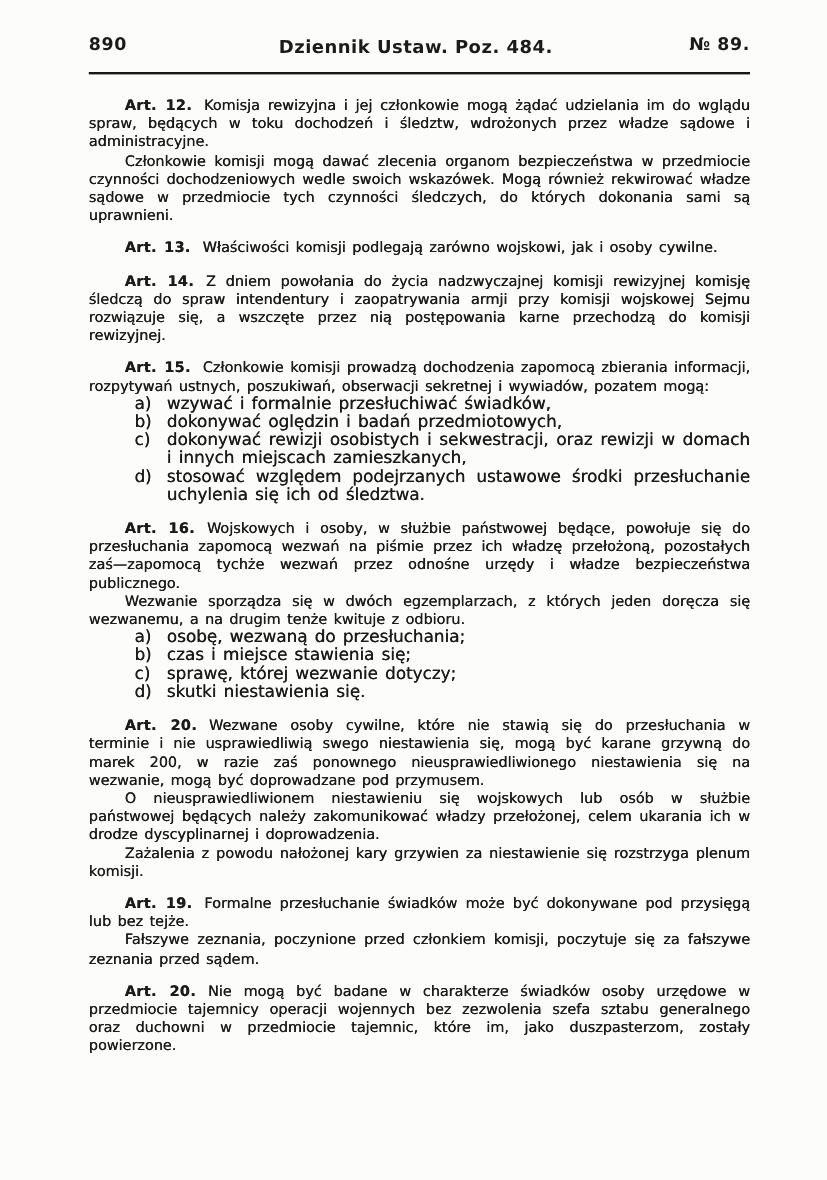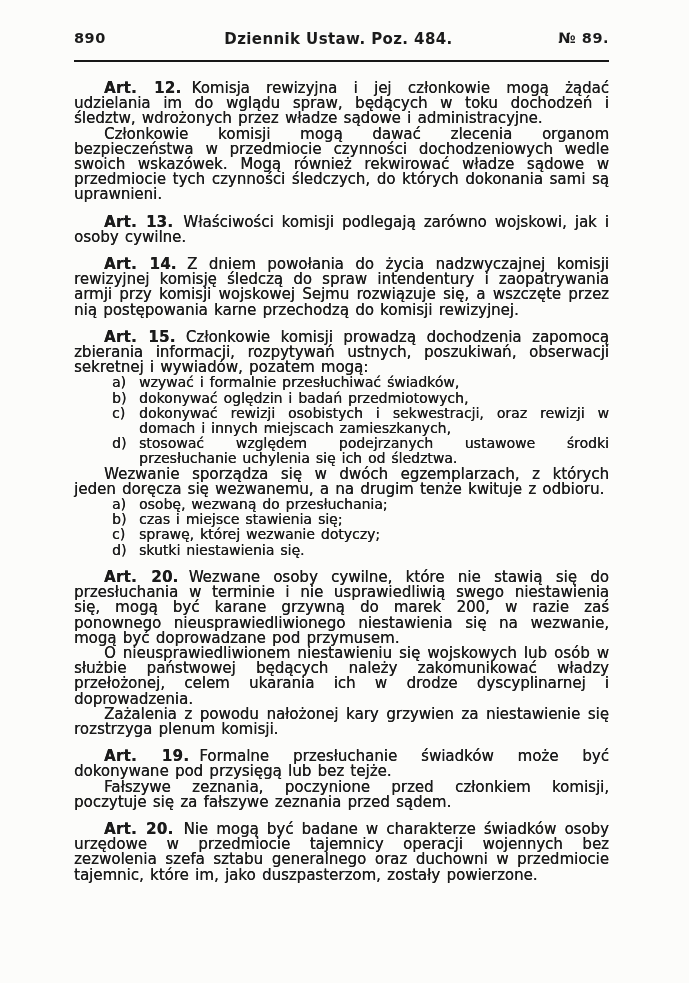--- a/index.html
+++ b/index.html
@@ -8,21 +8,21 @@
     background: #fcfcfa;
   }
   .page {
     position: relative;
     width: 689px;
     height: 983px;
     box-sizing: border-box;
     background: #fcfcfa;
     color: #1b1b1b;
     font-family: "DejaVu Sans", sans-serif;
-    padding: 30px 80px 0 74px;
+    padding: 30px 64px 0 74px;
     overflow: hidden;
   }
   .header {
     position: relative;
     display: flex;
     align-items: baseline;
     font-weight: bold;
     height: 18px;
   }
   .page-num {
@@ -46,21 +46,21 @@
     border: none;
     border-top: 2.5px solid #171717;
     margin: 12px 0 0 0;
   }
   .doc-body {
     margin-top: 19px;
     text-shadow: 0.25px 0 0 currentColor;
   }
   .para {
     margin: 0;
-    font-size: 15px;
+    font-size: 12px;
     line-height: 15.2px;
     text-align: justify;
     text-indent: 30px;
     word-spacing: 1.5px;
   }
   .art-start {
     margin-top: 12px;
   }
   .art-label {
     font-weight: bold;
@@ -97,20 +97,21 @@
       <p class="para">Członkowie komisji mogą dawać zlecenia organom bezpieczeństwa w przedmiocie czynności dochodzeniowych wedle swoich wskazówek. Mogą również rekwirować władze sądowe w przedmiocie tych czynności śledczych, do których dokonania sami są uprawnieni.</p>
       <p class="para art-start"><span class="art-label">Art. 13.</span>Właściwości komisji podlegają zarówno wojskowi, jak i osoby cywilne.</p>
       <p class="para art-start"><span class="art-label">Art. 14.</span>Z dniem powołania do życia nadzwyczajnej komisji rewizyjnej komisję śledczą do spraw intendentury i zaopatrywania armji przy komisji wojskowej Sejmu rozwiązuje się, a wszczęte przez nią postępowania karne przechodzą do komisji rewizyjnej.</p>
       <p class="para art-start"><span class="art-label">Art. 15.</span>Członkowie komisji prowadzą dochodzenia zapomocą zbierania informacji, rozpytywań ustnych, poszukiwań, obserwacji sekretnej i wywiadów, pozatem mogą:</p>
       <div class="list">
         <div class="list-item"><span class="marker">a)</span><span>wzywać i formalnie przesłuchiwać świadków,</span></div>
         <div class="list-item"><span class="marker">b)</span><span>dokonywać oględzin i badań przedmiotowych,</span></div>
         <div class="list-item"><span class="marker">c)</span><span>dokonywać rewizji osobistych i sekwestracji, oraz rewizji w domach i innych miejscach zamieszkanych,</span></div>
         <div class="list-item"><span class="marker">d)</span><span>stosować względem podejrzanych ustawowe środki przesłuchanie uchylenia się ich od śledztwa.</span></div>
       </div>
+      <p class="para art-start"><span class="art-label">Art. 16.</span>Wojskowych i osoby, w służbie państwowej będące, powołuje się do przesłuchania zapomocą wezwań na piśmie przez ich władzę przełożoną, pozostałych zaś—zapomocą tychże wezwań przez odnośne urzędy i władze bezpieczeństwa publicznego.</p>
       <p class="para">Wezwanie sporządza się w dwóch egzemplarzach, z których jeden doręcza się wezwanemu, a na drugim tenże kwituje z odbioru.</p>
       <div class="list">
         <div class="list-item"><span class="marker">a)</span><span>osobę, wezwaną do przesłuchania;</span></div>
         <div class="list-item"><span class="marker">b)</span><span>czas i miejsce stawienia się;</span></div>
         <div class="list-item"><span class="marker">c)</span><span>sprawę, której wezwanie dotyczy;</span></div>
         <div class="list-item"><span class="marker">d)</span><span>skutki niestawienia się.</span></div>
       </div>
       <p class="para art-start"><span class="art-label">Art. 20.</span>Wezwane osoby cywilne, które nie stawią się do przesłuchania w terminie i nie usprawiedliwią swego niestawienia się, mogą być karane grzywną do marek 200, w razie zaś ponownego nieusprawiedliwionego niestawienia się na wezwanie, mogą być doprowadzane pod przymusem.</p>
       <p class="para">O nieusprawiedliwionem niestawieniu się wojskowych lub osób w służbie państwowej będących należy zakomunikować władzy przełożonej, celem ukarania ich w drodze dyscyplinarnej i doprowadzenia.</p>
       <p class="para">Zażalenia z powodu nałożonej kary grzywien za niestawienie się rozstrzyga plenum komisji.</p>

